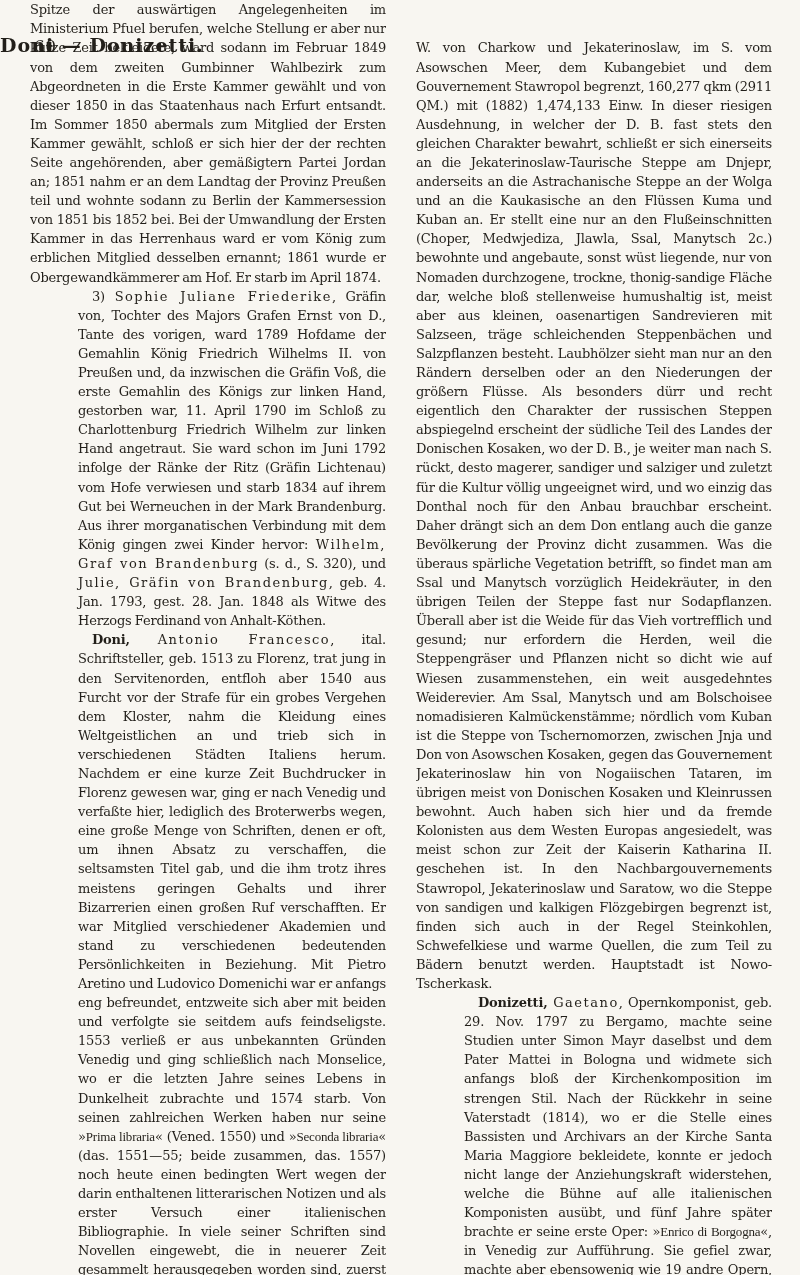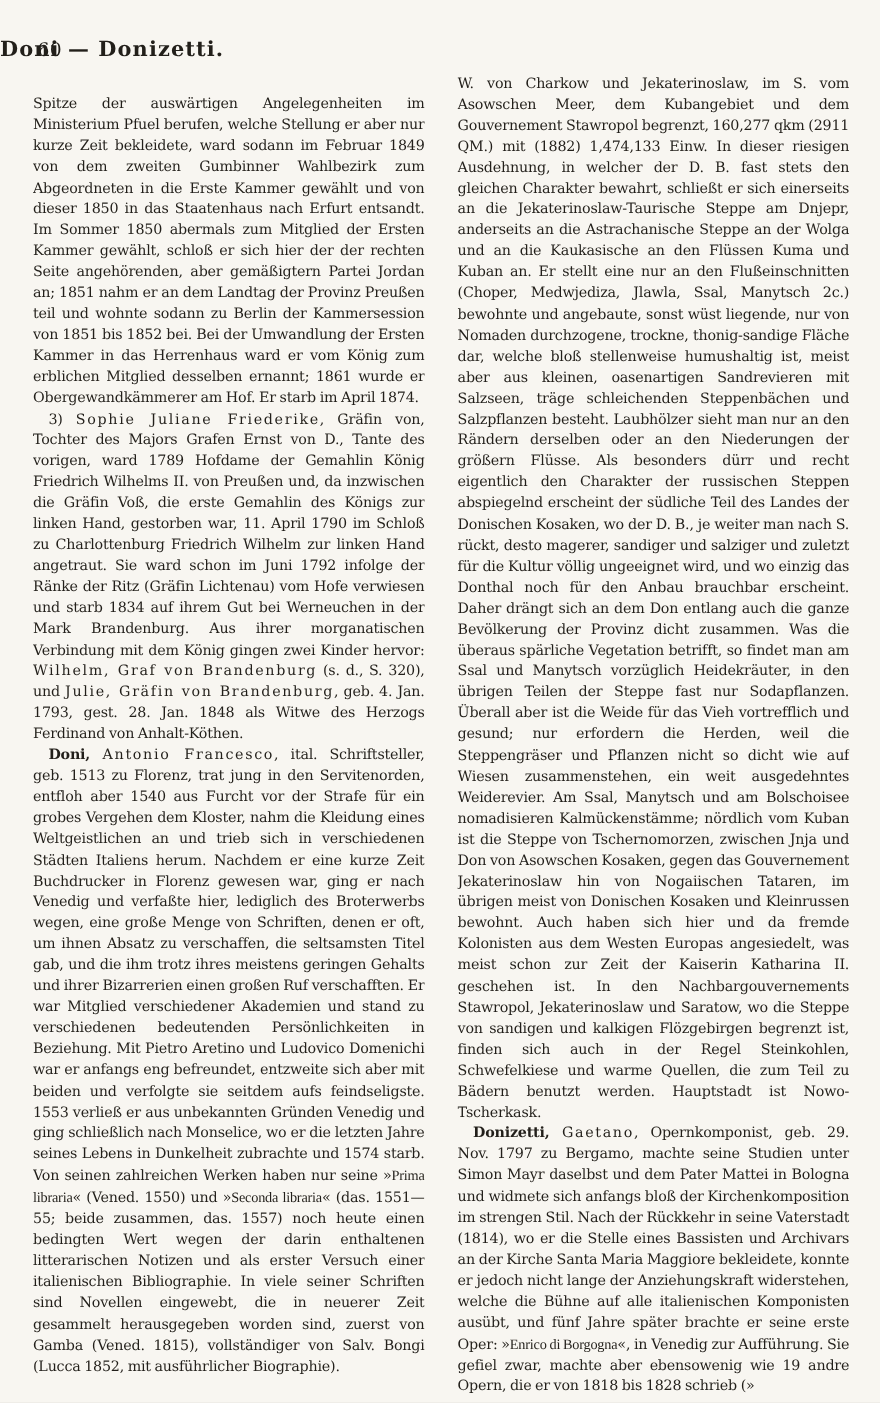--- a/index.html
+++ b/index.html
@@ -62,21 +62,21 @@
     hyphens: auto;
     -webkit-hyphens: auto;
   }
   .divider {
     width: 1px;
     background: #3c3930;
     margin: 0 14px 0 15px;
     flex: 0 0 1px;
   }
   .para { margin: 0; }
-  .para.indent { text-indent: 14px; }
+  .para.indent { text-indent: 14px; margin-left: 48px; }
   .seg-n { }
   .seg-b { font-weight: bold; }
   .seg-sp { letter-spacing: 1.5px; }
   .seg-a { font-family: "Liberation Serif", serif; }
 </style>
 </head>
 <body>
 
 <div class="page" style="background: rgb(248, 246, 241); color: rgb(34, 31, 26);">
   <header class="header">

